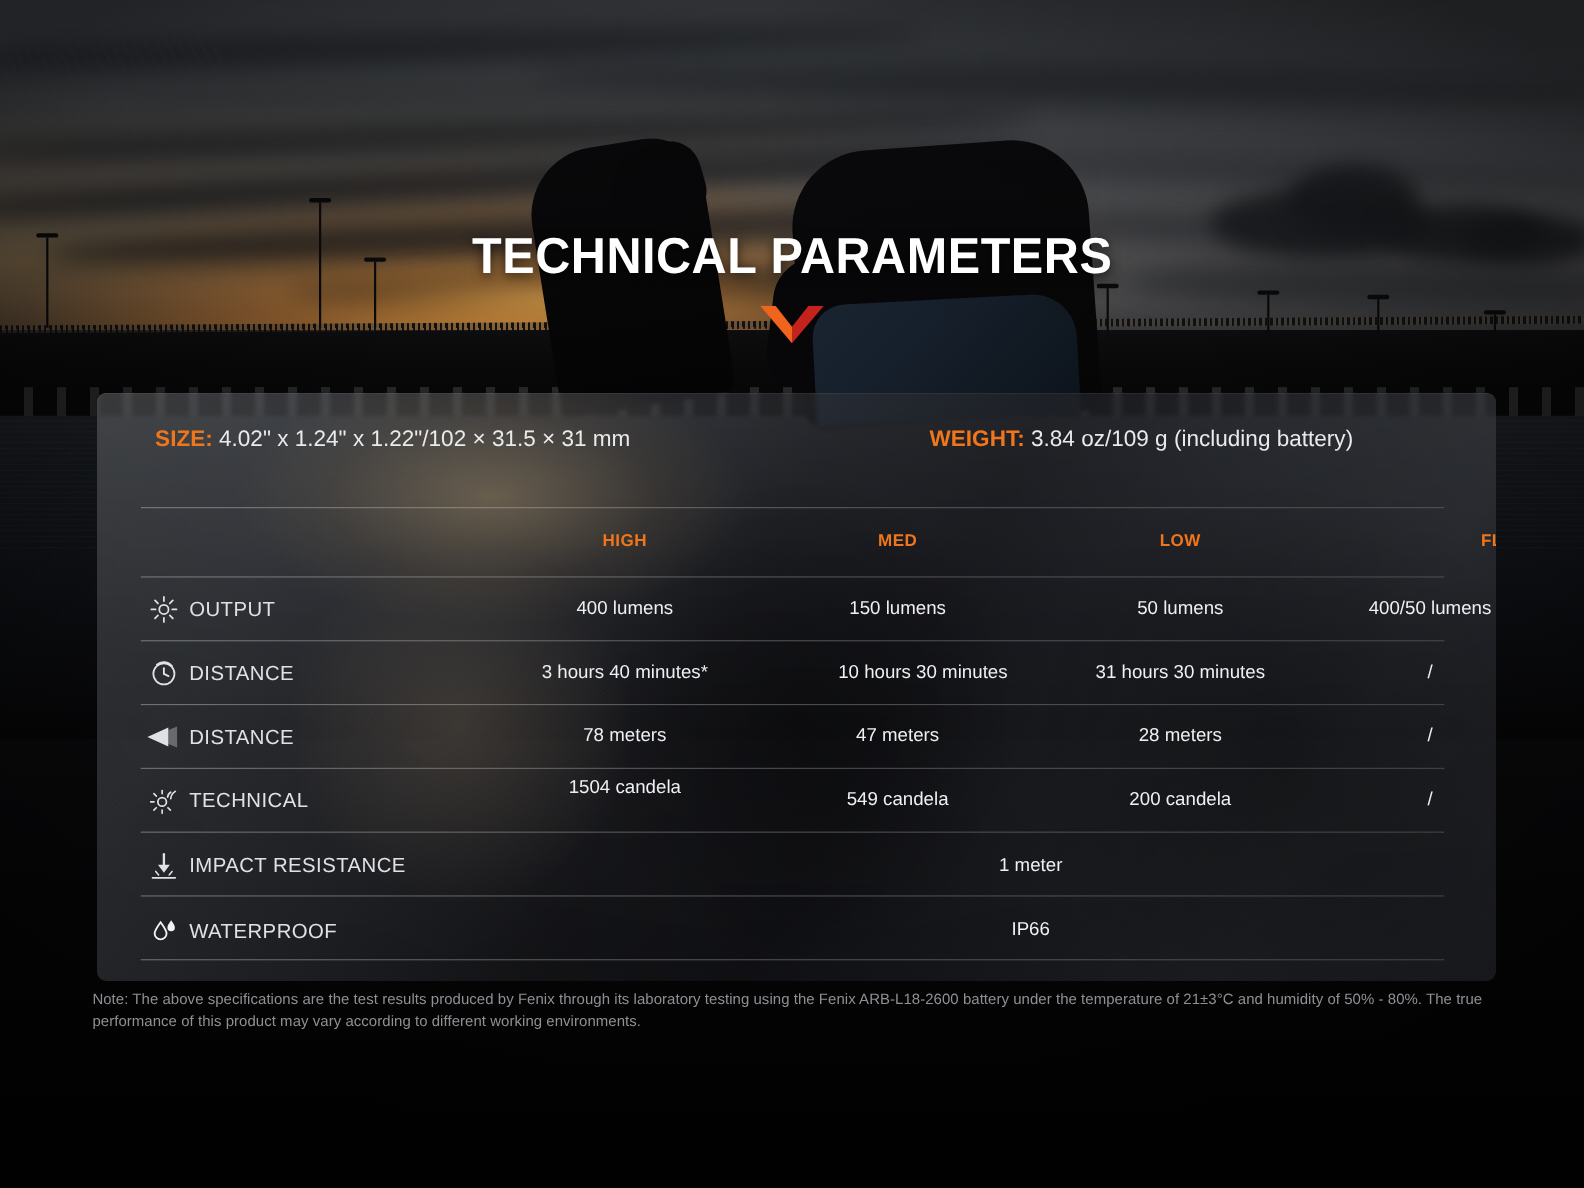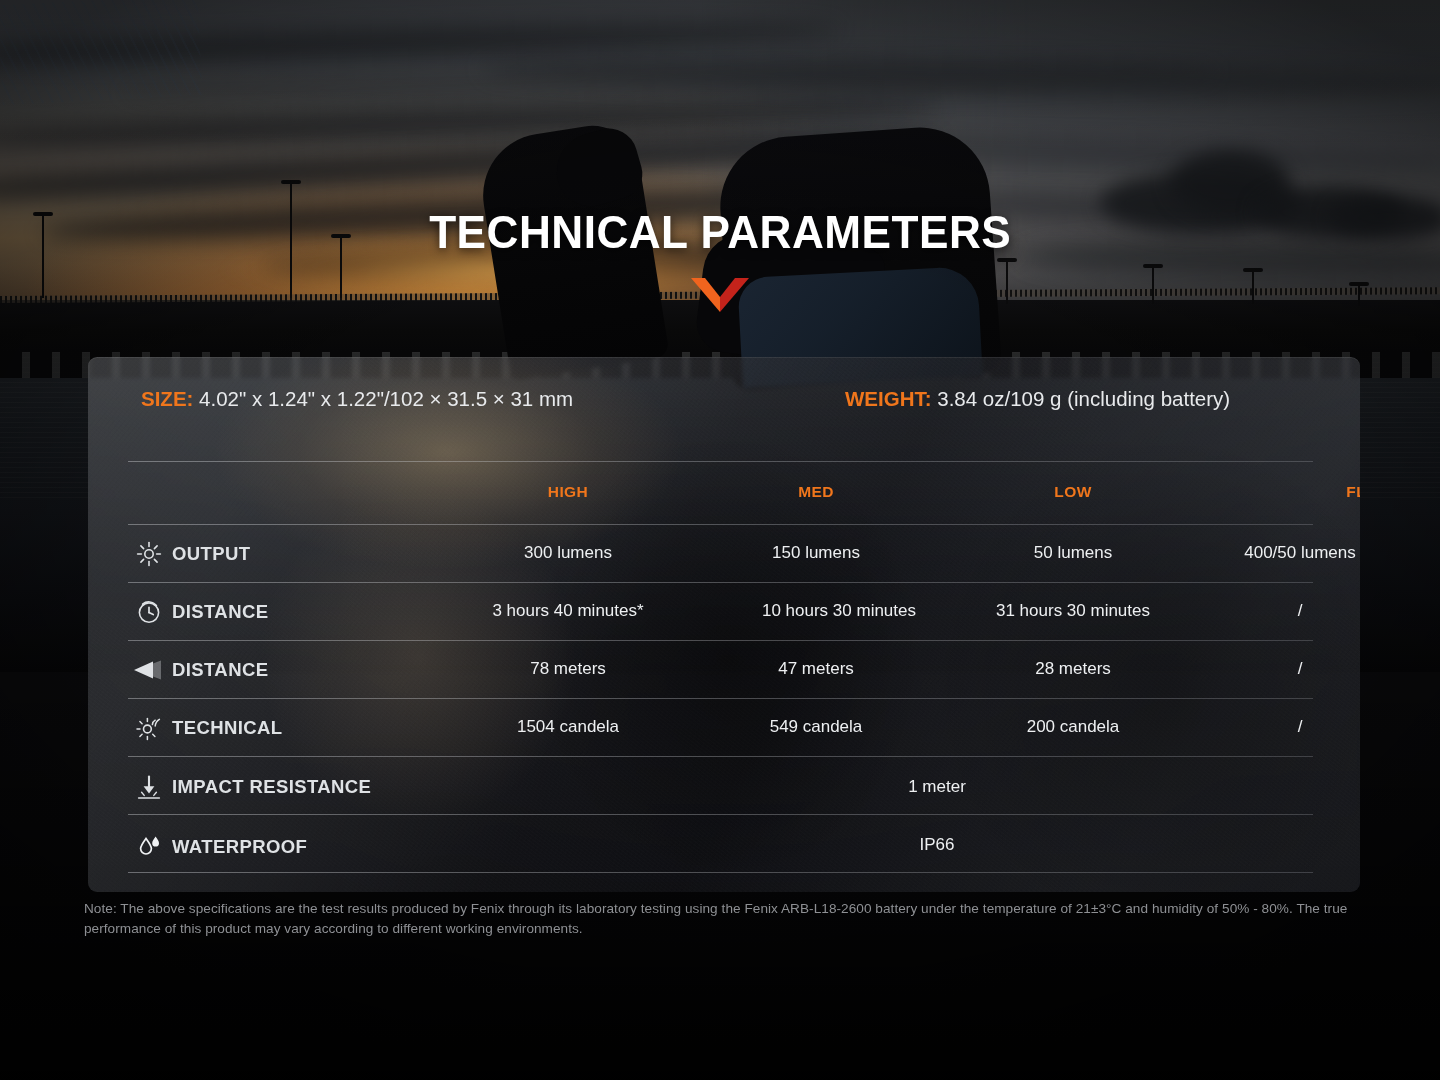--- a/index.html
+++ b/index.html
@@ -171,21 +171,21 @@
   #size-item   { left:53px; }
   #weight-item { left:757px; }
 
   
   #spec-table { position:absolute; left:40px; top:104px; width:1185px; }
   .hr { position:absolute; left:0; width:1185px; height:1px;
         background:linear-gradient(90deg,rgba(210,212,216,.42) 0%,rgba(200,202,208,.32) 55%,rgba(180,182,190,.26) 100%); }
 
   .col-head { position:absolute; font-size:15.5px; font-weight:bold; color:#f0761c; letter-spacing:.4px; text-align:center; }
 
-  .row-label { position:absolute; display:flex; align-items:center; gap:10px;font-weight:bold; }
+  .row-label { position:absolute; display:flex; align-items:center; gap:10px; }
   .row-label .lbl { font-size:18.5px; color:#dfe2e5; letter-spacing:.4px; white-space:nowrap; }
   .ricon { width:26px; height:26px; flex:0 0 26px; display:block; }
 
   .cell { position:absolute; text-align:center; font-size:17px; color:#eef0f2; white-space:nowrap; }
   .cell.wide { font-size:17px; }
 
   
   #notes { position:absolute; left:84px; top:899px; width:1290px; }
   .note { color:#8e9094; font-size:13.6px; line-height:19.5px; letter-spacing:.05px; }
   .note.n2 { margin-top:13px; }
@@ -286,21 +286,21 @@
           <line x1="1.6" y1="13" x2="5.4" y2="13"></line>
               <line x1="20.6" y1="13" x2="24.4" y2="13"></line>
           <line x1="4.9" y1="4.9" x2="7.6" y2="7.6"></line>
               <line x1="18.4" y1="18.4" x2="21.1" y2="21.1"></line>
           <line x1="21.1" y1="4.9" x2="18.4" y2="7.6"></line>
               <line x1="7.6" y1="18.4" x2="4.9" y2="21.1"></line>
         </g>
       </svg>
       <span class="lbl">OUTPUT</span>
     </div>
-    <div class="cell" style="left:340px; top:82px; width:200px;">300 lumens</div>
+    <div class="cell" style="left:340px; top:82px; width:200px;">400 lumens</div>
     <div class="cell" style="left:588px; top:82px; width:200px;">150 lumens</div>
     <div class="cell" style="left:845px; top:82px; width:200px;">50 lumens</div>
     <div class="cell" style="left:1072px;top:82px; width:200px;">400/50 lumens</div>
 
     <div class="row-label" style="left:8px; top:138px;">
       <svg class="ricon" viewBox="0 0 26 26">
         <circle cx="13" cy="13.6" r="9.6" fill="none" stroke="#dfe2e5" stroke-width="1.6"></circle>
         <path d="M6.6 5.2 A9.6 9.6 0 0 1 20.4 6.6" fill="none" stroke="#dfe2e5" stroke-width="1.6" stroke-linecap="round"></path>
         <g stroke="#dfe2e5" stroke-width="1.7" stroke-linecap="round">
           <line x1="13" y1="13.6" x2="13" y2="8.4"></line>
@@ -337,21 +337,21 @@
               <line x1="3.9" y1="21.5" x2="6.1" y2="19.3"></line>
           <line x1="16.7" y1="19.3" x2="18.9" y2="21.5"></line>
         </g>
         <g fill="none" stroke="#dfe2e5" stroke-width="1.5" stroke-linecap="round">
           <path d="M16.4 9.6 A5.6 5.6 0 0 1 19.2 5.2"></path>
           <path d="M19.2 11 A8.6 8.6 0 0 1 23.4 4.4"></path>
         </g>
       </svg>
       <span class="lbl">TECHNICAL</span>
     </div>
-    <div class="cell" style="left:340px; top:256px; width:200px;">1504 candela</div>
+    <div class="cell" style="left:340px; top:245px; width:200px;">1504 candela</div>
     <div class="cell" style="left:588px; top:256px; width:200px;">549 candela</div>
     <div class="cell" style="left:845px; top:256px; width:200px;">200 candela</div>
     <div class="cell" style="left:1072px;top:256px; width:200px;">/</div>
 
     <div class="row-label" style="left:8px; top:313px;">
       <svg class="ricon" viewBox="0 0 26 26">
         <g stroke="#dfe2e5" stroke-width="2.1" stroke-linecap="round">
           <line x1="13" y1="2.6" x2="13" y2="14.6"></line>
         </g>
         <polygon points="13,19.4 7.6,12.2 18.4,12.2" fill="#dfe2e5"></polygon>

